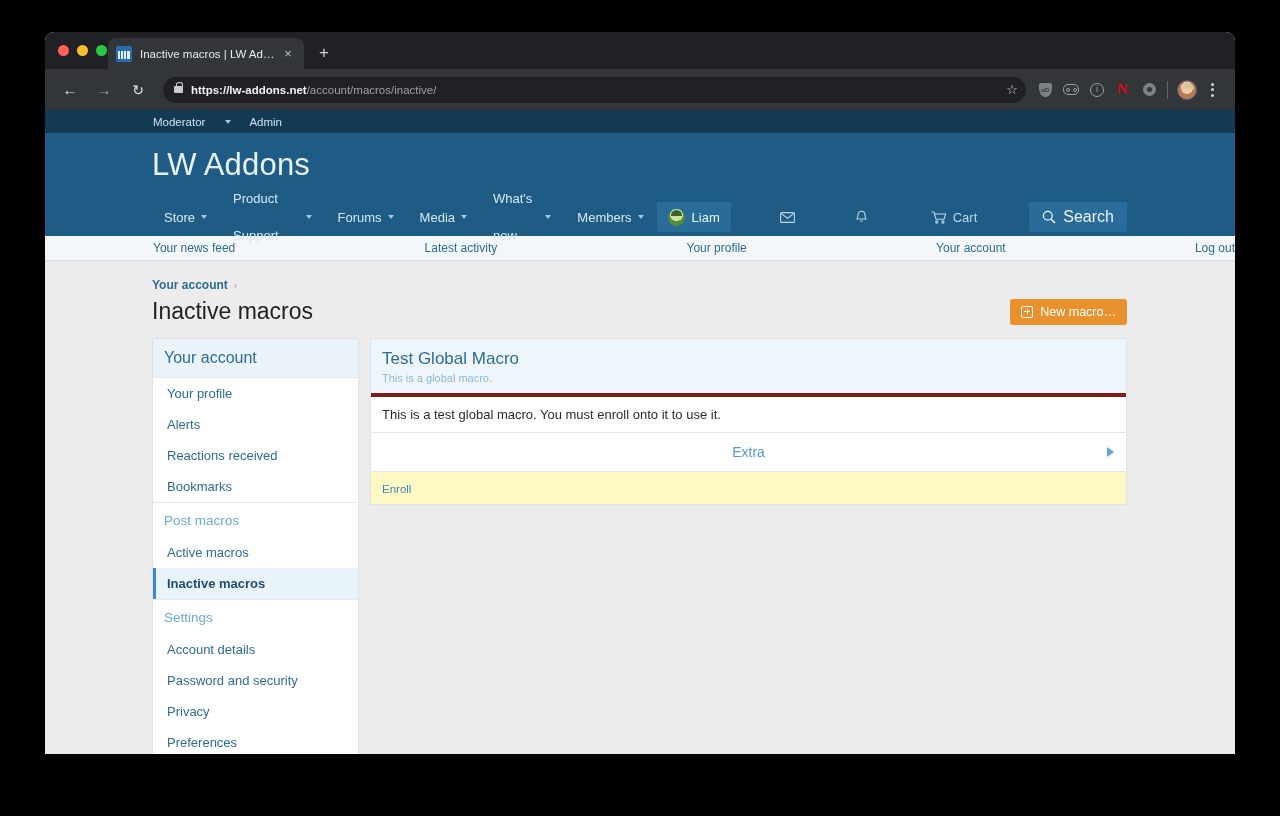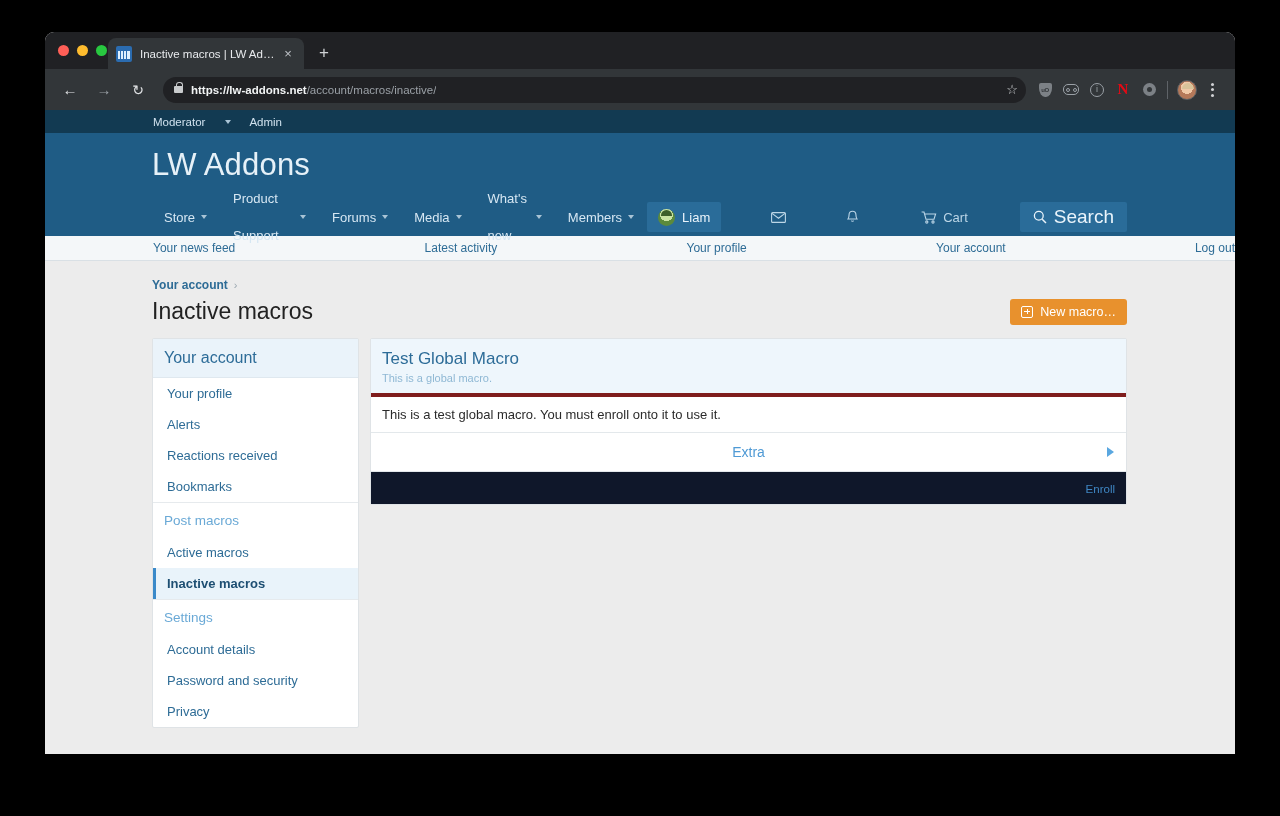--- a/index.html
+++ b/index.html
@@ -293,21 +293,21 @@
     display: flex; align-items: center; justify-content: center;
     color: #bcd6e7;
   }
   .nav-cart {
     display: flex; align-items: center; gap: 6px;
     color: #bcd6e7; font-size: 13px;
     padding: 0 12px; height: 30px;
   }
   .nav-search {
     display: flex; align-items: center; gap: 7px;
-    color: #eaf4fb; font-size: 19px;
+    color: #eaf4fb; font-size: 16px;
     padding: 0 13px; height: 30px;
     background: #2a6c99;
     border-radius: 2px;
   }
 
   .subnav {
     background: #f4f7f9;
     border-bottom: 1px solid #d9e0e5;
     height: 25px;
     display: flex; align-items: center;
@@ -425,23 +425,23 @@
   .card-extra a { color: #4f9ad5; font-size: 14px; text-decoration: none; }
   .tri-right {
     position: absolute; right: 12px; top: 50%;
     transform: translateY(-50%);
     width: 0; height: 0;
     border-top: 5px solid transparent;
     border-bottom: 5px solid transparent;
     border-left: 7px solid #5aa7e0;
   }
   .card-foot {
-    background: #0f172a;
+    background: #fef9c3;
     padding: 7px 11px;
-    text-align: right;
+    text-align: left;
   }
   .card-foot a { color: #3f87c4; font-size: 11.5px; text-decoration: none; }
 </style>
 </head>
 <body>
 
 <div id="window">
 
   <div class="tabstrip">
     <div class="traffic">
@@ -605,20 +605,21 @@
           <a class="side-item" href="#">Bookmarks</a>
 
           <div class="side-section">Post macros</div>
           <a class="side-item" href="#">Active macros</a>
           <a class="side-item active" href="#">Inactive macros</a>
 
           <div class="side-section">Settings</div>
           <a class="side-item" href="#">Account details</a>
           <a class="side-item" href="#">Password and security</a>
           <a class="side-item" href="#">Privacy</a>
+          <a class="side-item" href="#">Preferences</a>
 
         </nav>
 
         <div class="maincol">
           <div class="card">
             <div class="card-head">
               <div class="card-title">Test Global Macro</div>
               <div class="card-sub">This is a global macro.</div>
             </div>
             <div class="card-body">This is a test global macro. You must enroll onto it to use it.</div>

